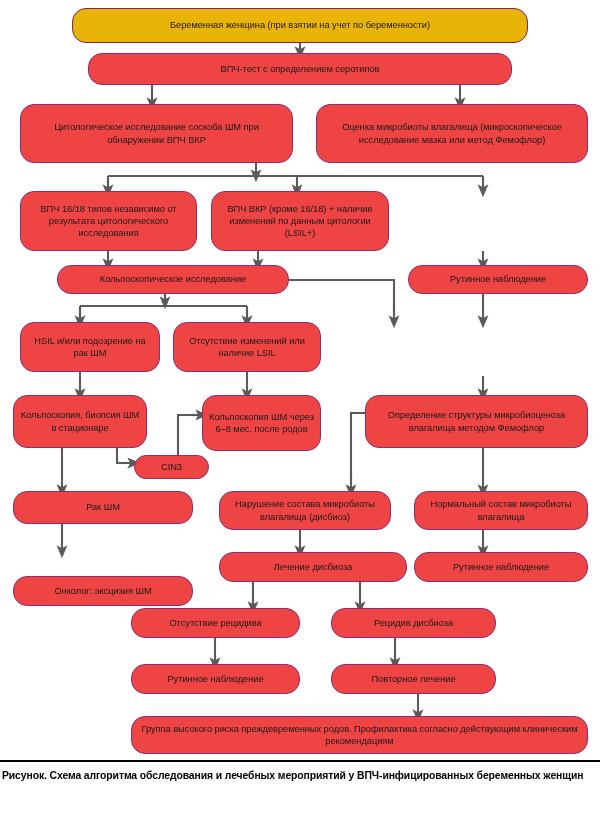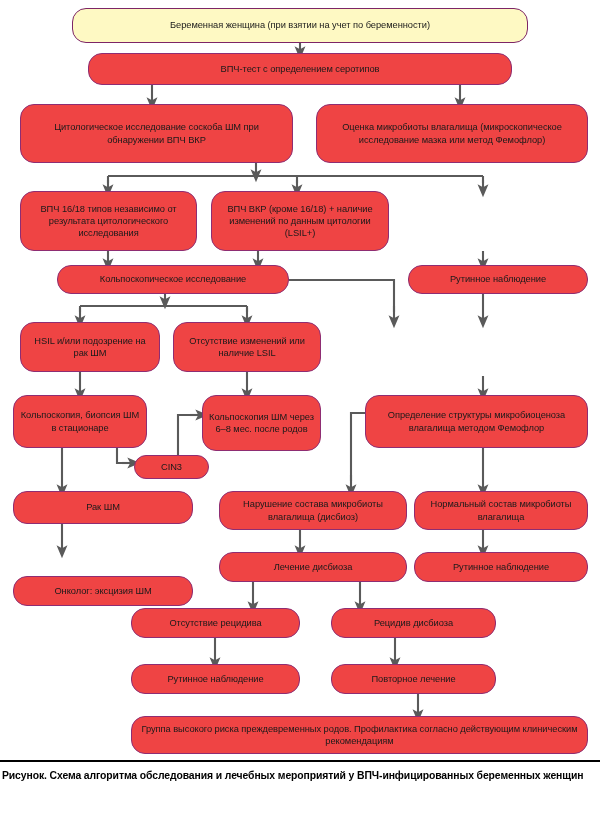--- a/index.html
+++ b/index.html
@@ -35,21 +35,21 @@
     align-items: center;
     justify-content: center;
     text-align: center;
     color: #1a1a1a;
     font-size: 9.3px;
     line-height: 1.32;
     padding: 2px 5px;
     letter-spacing: -0.05px;
   }
   .node.accent {
-    background: #fef9c3;
+    background: #eab308;
     border-color: #7d2566;
   }
   .node .txt {
     display: block;
     width: 100%;
   }
   .caption-rule {
     width: 600px;
     height: 2.2px;
     background: #000000;
@@ -228,21 +228,21 @@
   </div>
 
   <div class="node" style="left:134px;top:455px;width:75px;height:24px;">
     <span class="txt">CIN3</span>
   </div>
 
   <div class="node" style="left:13px;top:491px;width:180px;height:33px;">
     <span class="txt">Рак ШМ</span>
   </div>
 
-  <div class="node" style="left:219px;top:491px;width:188px;height:39px;">
+  <div class="node" style="left:219px;top:491px;width:172px;height:39px;">
     <span class="txt">Нарушение состава микробиоты влагалища (дисбиоз)</span>
   </div>
 
   <div class="node" style="left:414px;top:491px;width:174px;height:39px;">
     <span class="txt">Нормальный состав микробиоты влагалища</span>
   </div>
 
   <div class="node" style="left:13px;top:576px;width:180px;height:30px;">
     <span class="txt">Онколог: эксцизия ШМ</span>
   </div>

